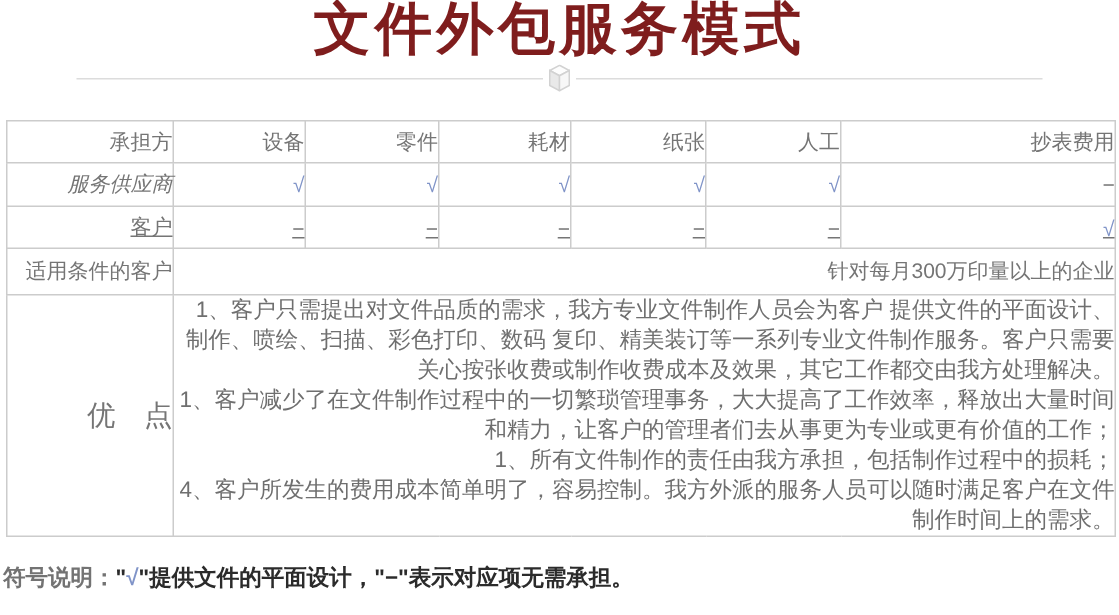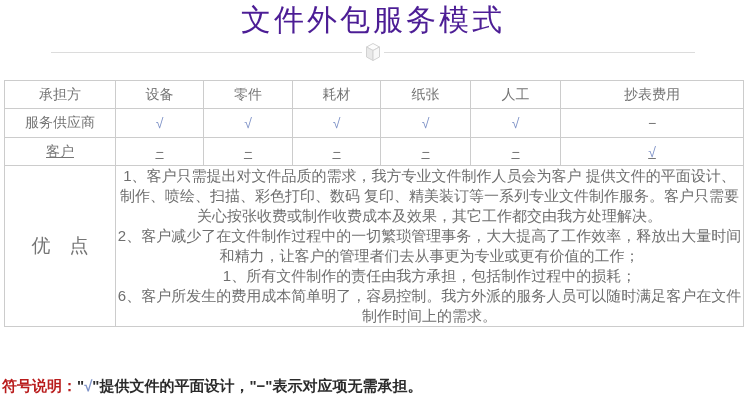--- a/index.html
+++ b/index.html
@@ -17,24 +17,24 @@
     overflow: hidden;
     font-family: "Liberation Sans", "DejaVu Sans", sans-serif;
   }
   .title {
     position: absolute;
     top: 0; left: 0; right: 0;
     margin: 0;
     height: 40px;
     line-height: 40px;
     text-align: center;
-    font-size: 30px;
-    font-weight: normal;
+    font-size: 38px;
+    font-weight: bold;
     letter-spacing: 3px;
-    color: #4c1d95;
+    color: #7f1d1d;
   }
   .divider {
     position: absolute;
     top: 52px;
     left: 51px;
     width: 644px;
     border-top: 1px solid #dcdcdc;
   }
   .cube {
     position: absolute;
@@ -51,28 +51,28 @@
     top: 80px;
     left: 4px;
     width: 739px;
     border-collapse: collapse;
     table-layout: fixed;
     color: var(--text_gray);
     font-size: 14px;
   }
   table.service th, table.service td {
     border: 1px solid var(--border_color);
-    text-align: center;
+    text-align: right;
     vertical-align: middle;
     font-weight: normal;
     padding: 0;
     background: #ffffff;
   }
   tr.r-head   { height: 28px; }
-  tr.r-sym1   { height: 29px; }
+  tr.r-sym1   { height: 29px; font-style: italic; }
   tr.r-sym2   { height: 28px; text-decoration: underline; }
   tr.r-cond   { height: 31px; }
   td.left-cell {
     text-align: left;
     padding-left: 18px;
   }
   td.points-cell {
     text-align: left;
     padding: 4px 12px 4px 15px;
     font-size: 15px;
@@ -86,21 +86,21 @@
     position: absolute;
     top: 376px;
     left: 2px;
     margin: 0;
     font-size: 15px;
     line-height: 20px;
     font-weight: bold;
     color: #2b2b2b;
     white-space: nowrap;
   }
-  .legend .legend-label { color: #b91c1c; }
+  .legend .legend-label { color: #737373; }
 </style>
 </head>
 <body>
 
 <h1 class="title">文件外包服务模式</h1>
 
 <div class="divider">
   <span class="cube">
     <svg width="14" height="18" viewBox="0 0 14 18">
       <polygon points="7,0.5 13.5,4 7,7.5 0.5,4" fill="#fdfdfd" stroke="#d2d2d2" stroke-width="1"></polygon>
@@ -141,25 +141,29 @@
     </tr>
     <tr class="r-sym2">
       <td>客户</td>
       <td class="sym">−</td>
       <td class="sym">−</td>
       <td class="sym">−</td>
       <td class="sym">−</td>
       <td class="sym">−</td>
       <td class="sym check">√</td>
     </tr>
+    <tr class="r-cond">
+      <td>适用条件的客户</td>
+      <td colspan="6" class="left-cell">针对每月300万印量以上的企业</td>
+    </tr>
     <tr>
       <td class="adv-label">优　点</td>
       <td colspan="6" class="points-cell">
         <div>1、客户只需提出对文件品质的需求，我方专业文件制作人员会为客户 提供文件的平面设计、制作、喷绘、扫描、彩色打印、数码 复印、精美装订等一系列专业文件制作服务。客户只需要关心按张收费或制作收费成本及效果，其它工作都交由我方处理解决。</div>
-        <div>2、客户减少了在文件制作过程中的一切繁琐管理事务，大大提高了工作效率，释放出大量时间和精力，让客户的管理者们去从事更为专业或更有价值的工作；</div>
+        <div>1、客户减少了在文件制作过程中的一切繁琐管理事务，大大提高了工作效率，释放出大量时间和精力，让客户的管理者们去从事更为专业或更有价值的工作；</div>
         <div>1、所有文件制作的责任由我方承担，包括制作过程中的损耗；</div>
-        <div>6、客户所发生的费用成本简单明了，容易控制。我方外派的服务人员可以随时满足客户在文件制作时间上的需求。</div>
+        <div>4、客户所发生的费用成本简单明了，容易控制。我方外派的服务人员可以随时满足客户在文件制作时间上的需求。</div>
       </td>
     </tr>
   </tbody>
 </table>
 
 <p class="legend"><span class="legend-label">符号说明：</span><span>"</span><span class="legend-check">√</span><span>"</span><span>提供文件的平面设计，</span><span>"−"</span><span>表示对应项无需承担。</span></p>
 
 </body></html>

